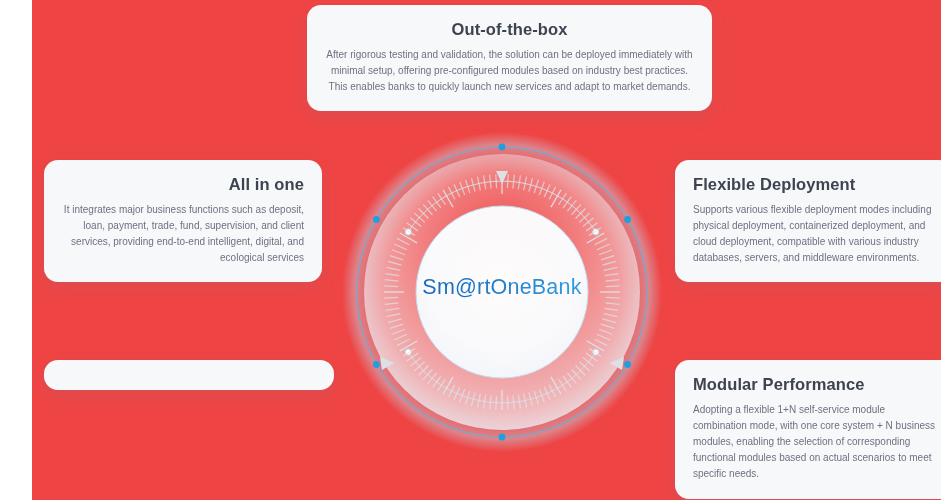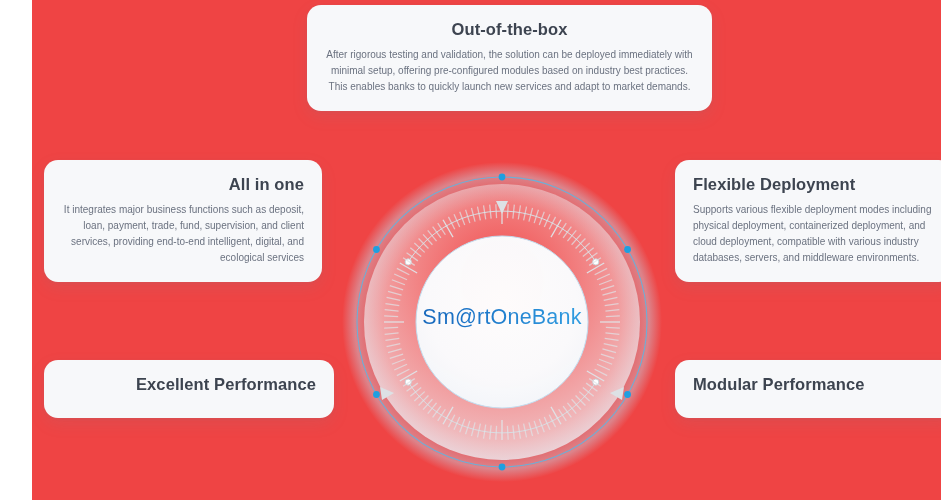--- a/index.html
+++ b/index.html
@@ -65,21 +65,21 @@
     left: 12px; top: 360px; width: 290px;
   }
   #card-modular-combination {
     left: 643px; top: 360px; width: 282px;
   }
 
   
   #center-graphic {
     position: absolute;
     left: 307px;
-    top: 159px;
+    top: 129px;
     width: 326px;
     height: 326px;
   }
   #center-graphic svg { display: block; }
 
   #brand-label {
     position: absolute;
     left: 0;
     top: 146px;
     width: 326px;
@@ -109,25 +109,25 @@
     <div class="card-title">Flexible Deployment</div>
     <div class="card-body">Supports various flexible deployment modes including physical deployment, containerized deployment, and cloud deployment, compatible with various industry databases, servers, and middleware environments.</div>
   </div>
 
   <div class="card align-right" id="card-all-in-one">
     <div class="card-title">All in one</div>
     <div class="card-body">It integrates major business functions such as deposit, loan, payment, trade, fund, supervision, and client services, providing end-to-end intelligent, digital, and ecological services</div>
   </div>
 
   <div class="card align-right" id="card-excellent-performance">
-    <div class="card-title">Excellent Performance</div>
   </div>
 
   <div class="card align-left" id="card-modular-combination">
     <div class="card-title">Modular Performance</div>
+    <div class="card-body">Adopting a flexible 1+N self-service module combination mode, with one core system + N business modules, enabling the selection of corresponding functional modules based on actual scenarios to meet specific needs.</div>
   </div>
 
   <div id="center-graphic">
     <svg width="326" height="326" viewBox="0 0 326 326">
       <defs>
         <radialGradient id="glowGrad" cx="50%" cy="50%" r="50%">
           <stop offset="74%" stop-color="#bfe4f6" stop-opacity="0"></stop>
           <stop offset="92%" stop-color="#bfe4f6" stop-opacity="0.40"></stop>
           <stop offset="100%" stop-color="#bfe4f6" stop-opacity="0"></stop>
         </radialGradient>

